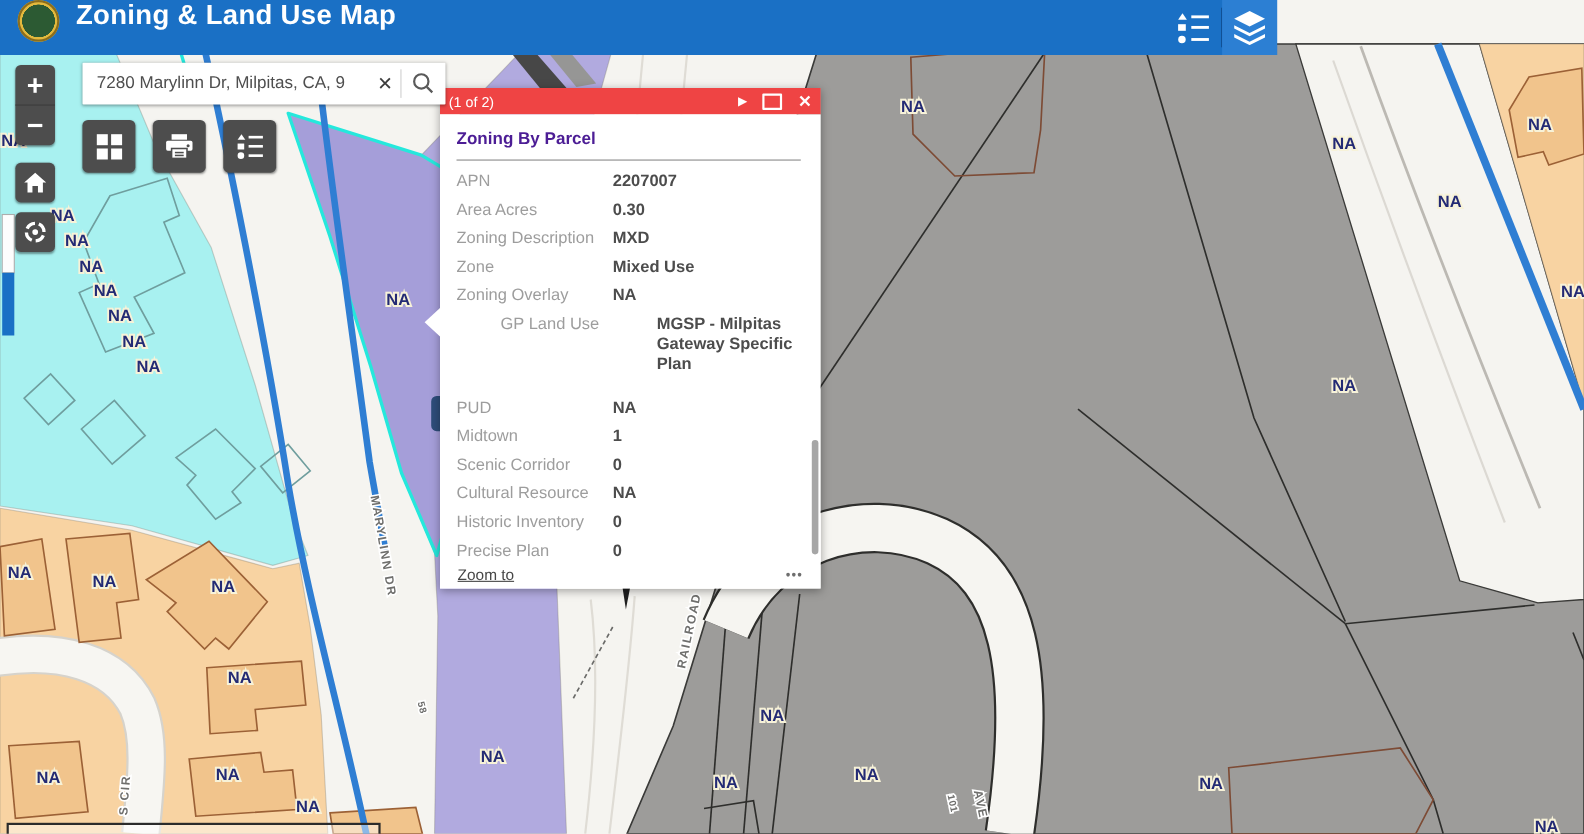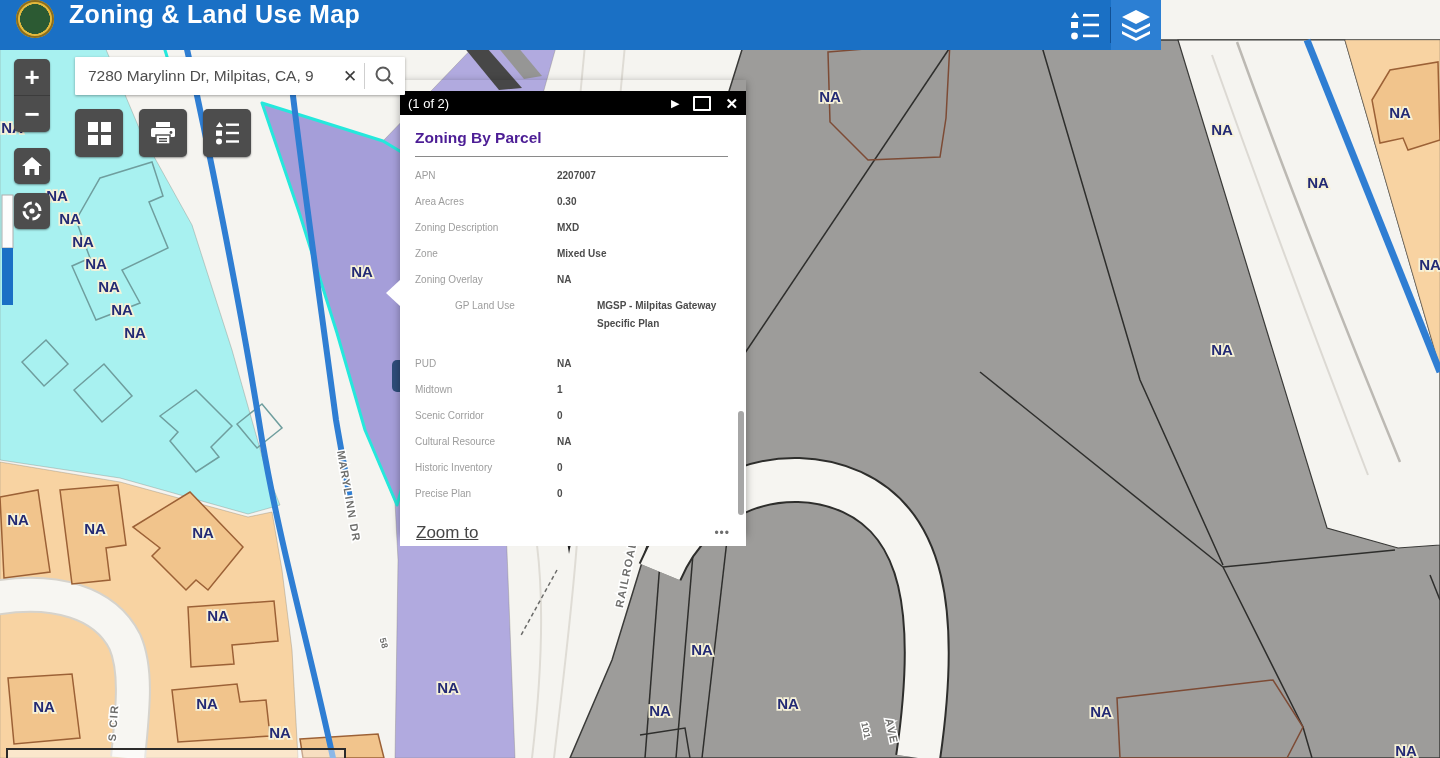--- a/index.html
+++ b/index.html
@@ -54,27 +54,27 @@
     padding:0 8px;}
   #popup-pager{flex:0 0 auto;}
   #popup-ctrls{margin-left:auto;display:flex;align-items:center;gap:14px;}
   #popup-next{font-size:11px;cursor:pointer;line-height:1;}
   #popup-max{width:14px;height:11px;border:2px solid #fff;border-radius:1px;cursor:pointer;}
   #popup-close{font-size:15px;font-weight:bold;cursor:pointer;line-height:1;}
   #popup-body{position:relative;background:#fff;height:431px;overflow:hidden;
     padding:10px 18px 0 15px;box-sizing:border-box;}
   #popup-title{font-size:15.5px;font-weight:600;color:#4c1d95;padding-top:4px;}
   #popup-title-divider{border-bottom:1px solid #8a8a8a;margin:9px 0 6px 0;}
-  .field-row{display:flex;font-size:10px;line-height:18px;padding:4px 0;}
+  .field-row{display:flex;font-size:15px;line-height:18px;padding:4px 0;}
   .field-row.group-end{margin-bottom:14px;margin-left:40px;}
   .field-label{width:142px;flex:0 0 auto;color:#9d9d9d;padding-right:6px;box-sizing:border-box;}
   .field-value{flex:1;color:#4c4c4c;font-weight:bold;}
   #popup-footer{position:absolute;left:0;right:0;bottom:0;height:27px;background:#fff;
     display:flex;align-items:center;padding:0 16px;box-sizing:border-box;}
-  #zoom-to-link{font-size:17px;color:#464646;text-decoration:underline;cursor:pointer;}
+  #zoom-to-link{font-size:14px;color:#464646;text-decoration:underline;cursor:pointer;}
   #popup-more{margin-left:auto;color:#6e6e6e;font-size:12px;letter-spacing:1px;cursor:pointer;}
   #popup-pointer{position:absolute;left:-14px;top:200px;width:0;height:0;
     border-top:13px solid transparent;border-bottom:13px solid transparent;
     border-right:14px solid #fff;}
   #popup-scroll-thumb{position:absolute;right:2px;top:296px;width:6px;height:104px;
     background:#a6a6a6;border-radius:3px;cursor:pointer;}
 </style>
 </head>
 <body>
 
@@ -276,21 +276,21 @@
     <polygon points="3,7 6.5,2 10,7" fill="#fff"></polygon>
       <rect x="13" y="3.5" width="13" height="2.4" fill="#fff"></rect>
     <rect x="3" y="10.5" width="6" height="5.4" fill="#fff"></rect>
       <rect x="13" y="11.8" width="13" height="2.4" fill="#fff"></rect>
     <circle cx="6" cy="21.5" r="3" fill="#fff"></circle>
       <rect x="13" y="20.3" width="13" height="2.4" fill="#fff"></rect>
   </svg>
 </div>
 
 <div id="popup">
-  <div id="popup-titlebar" style="background: #000000; margin-top: 11px;">
+  <div id="popup-titlebar" style="background: #ef4444;">
     <span id="popup-pager">(1 of 2)</span>
     <div id="popup-ctrls">
       <span id="popup-next">▶</span>
       <span id="popup-max"></span>
       <span id="popup-close">✕</span>
     </div>
   </div>
   <div id="popup-body">
     <div id="popup-title">Zoning By Parcel</div>
     <div id="popup-title-divider"></div>

